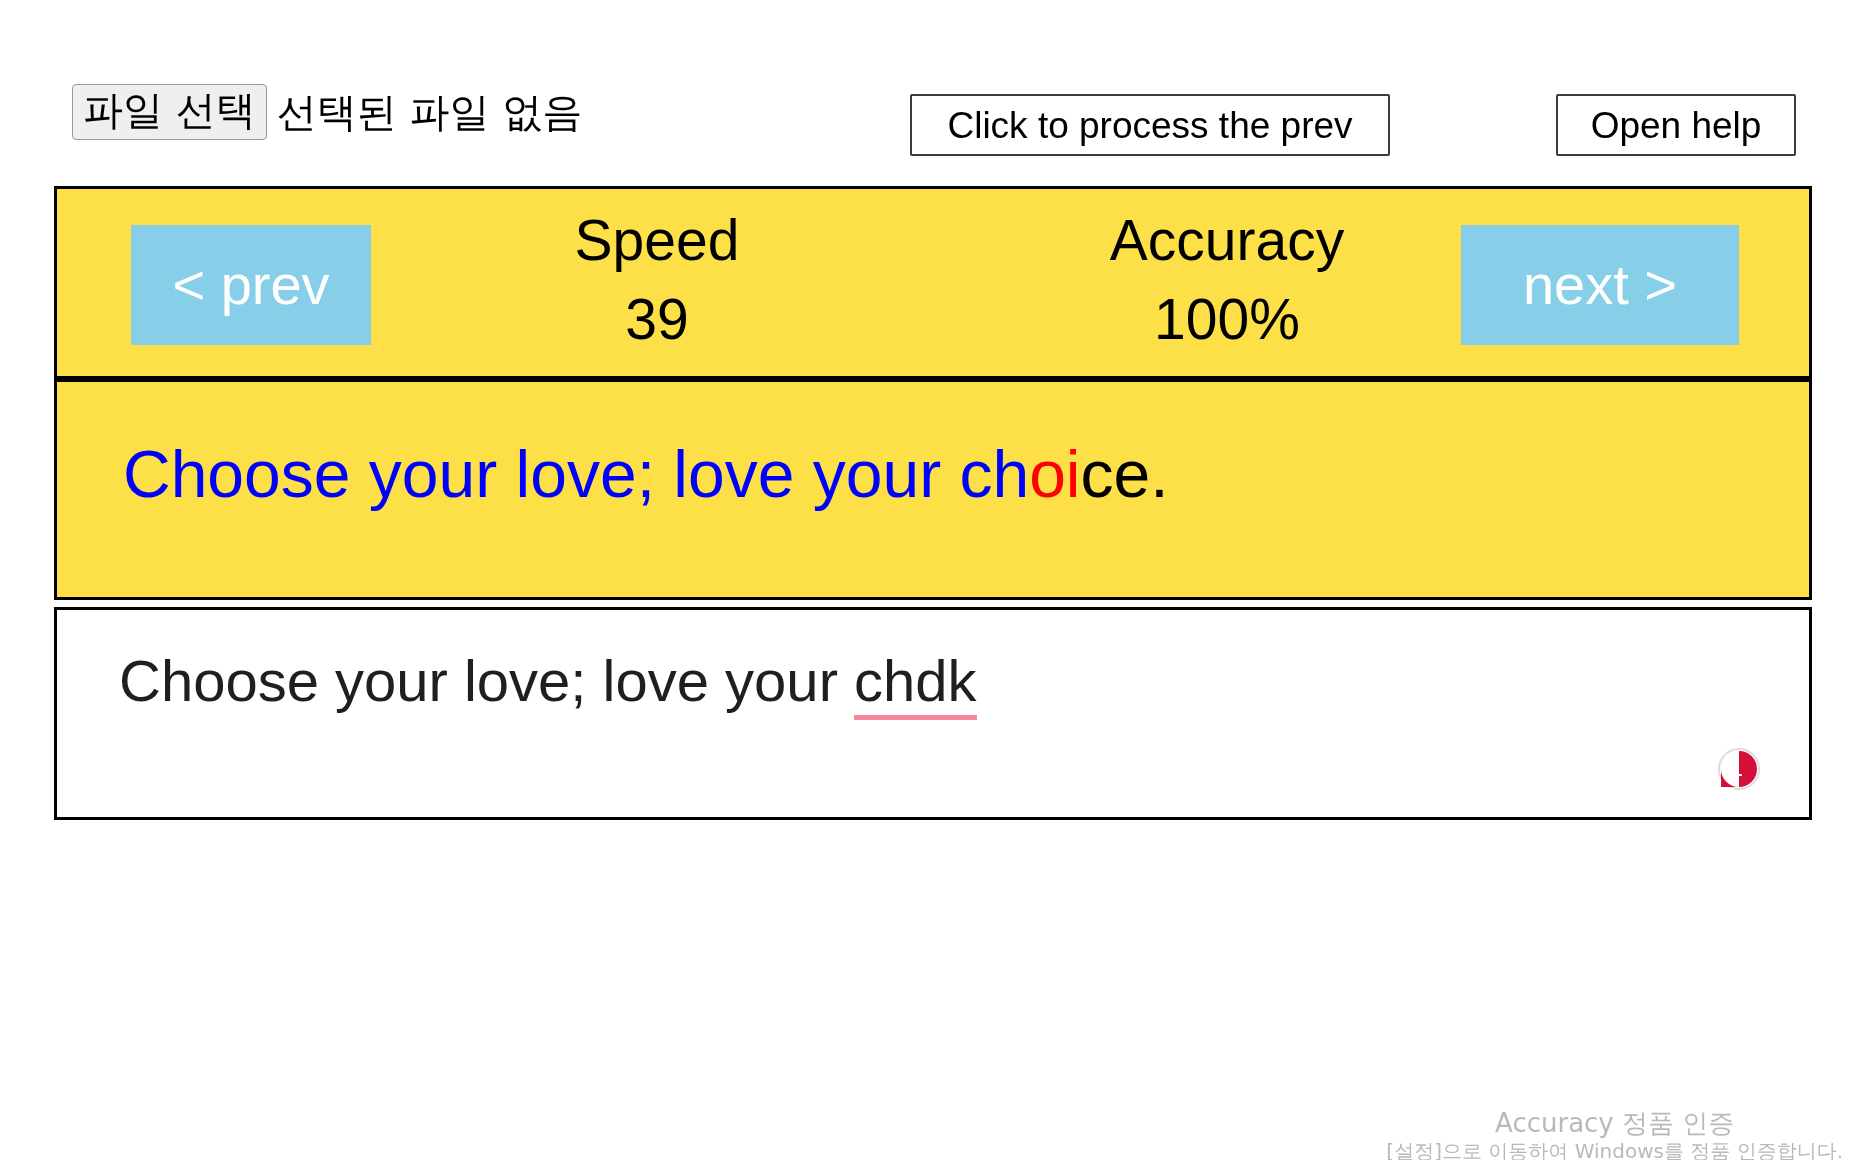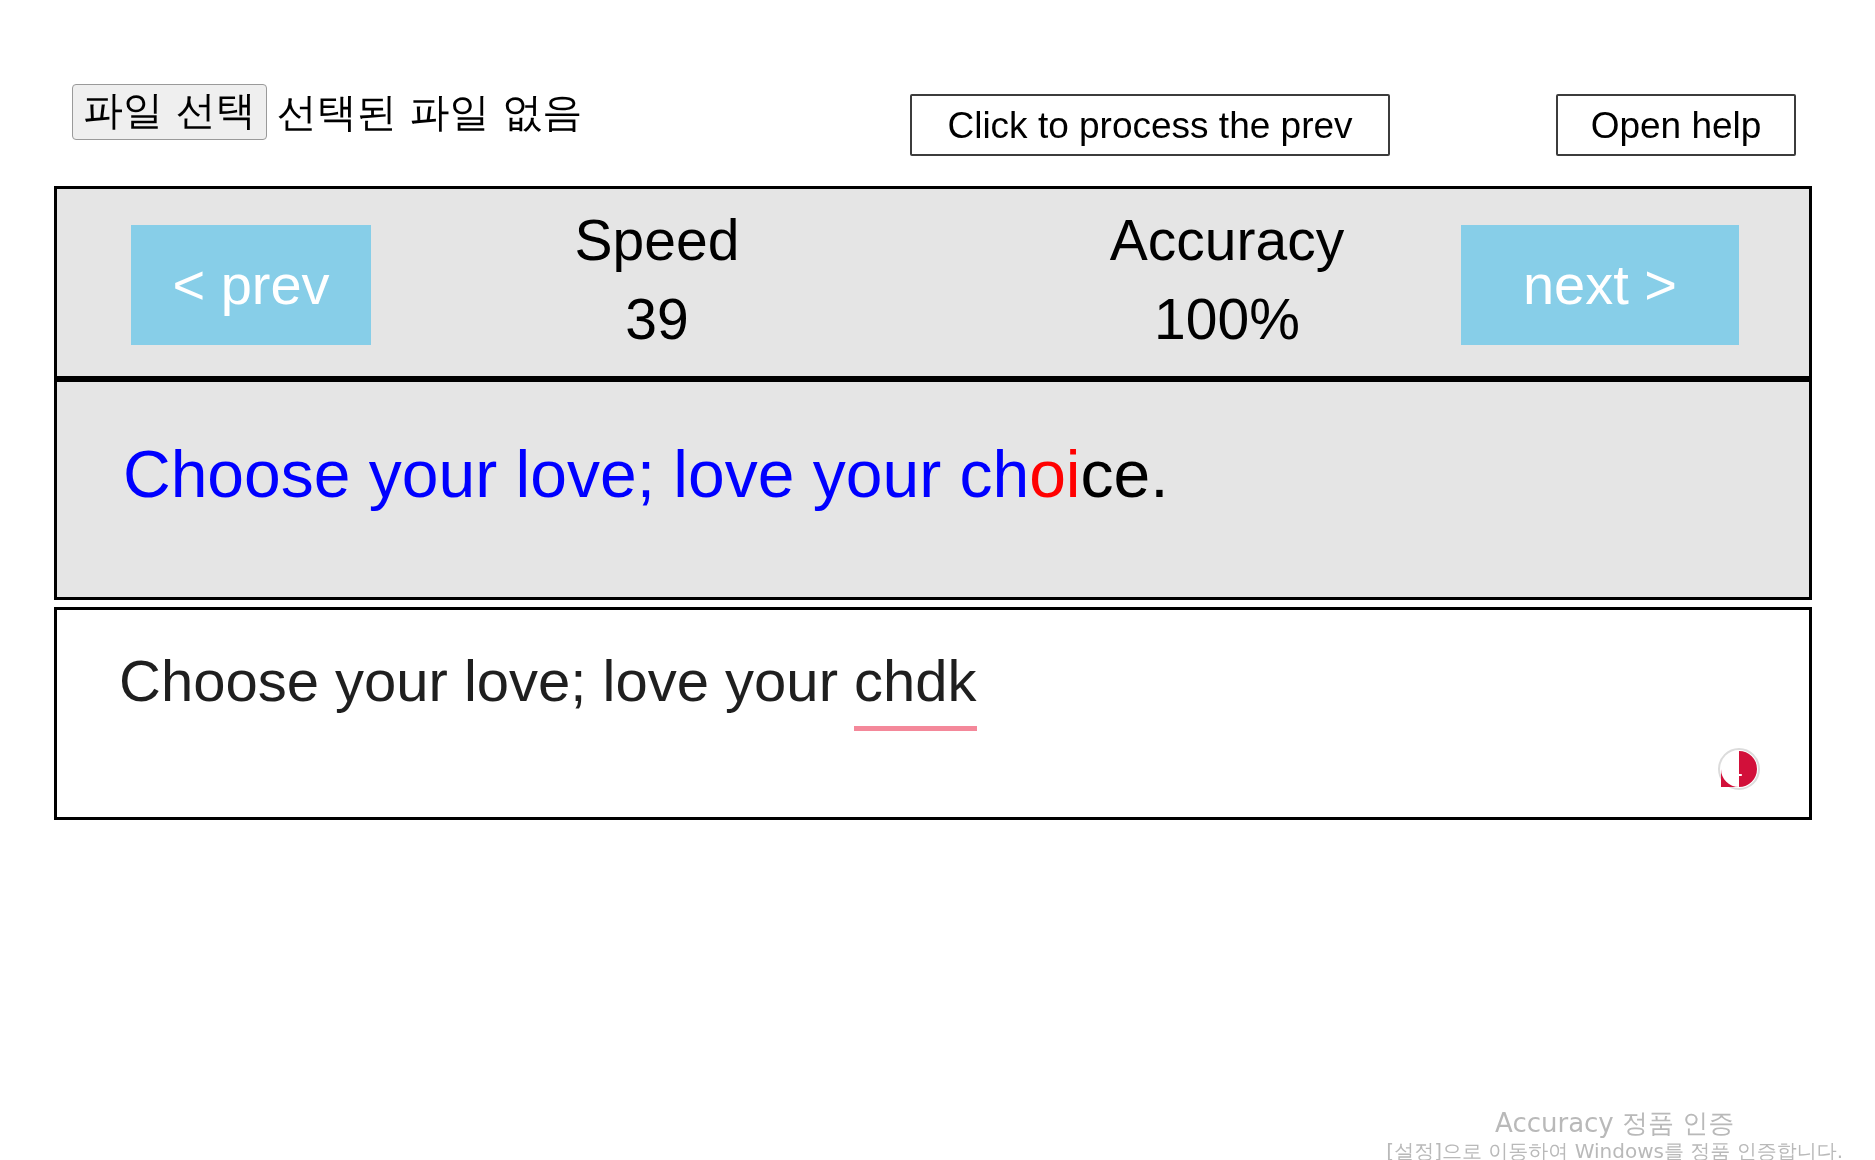--- a/index.html
+++ b/index.html
@@ -87,21 +87,21 @@
     display: flex;
     align-items: center;
     justify-content: center;
   }
 
   
   .panel {
     position: absolute;
     left: 54px;
     width: 1758px;
-    background: #e5e5e5;
+    background: #fde047;
     border: 3px solid #000000;
     box-sizing: border-box;
   }
   #stats-panel {
     top: 186px;
     height: 193px;
   }
   .stats-inner {
     position: relative;
     width: 100%;
@@ -179,21 +179,21 @@
     left: 62px;
     top: 36px;
     font-size: 58px;
     line-height: 1.2;
     color: #1f1f1f;
     font-family: "Liberation Sans", sans-serif;
     white-space: nowrap;
   }
   .misspelled {
     border-bottom: 5px solid #f4889a;
-    padding-bottom: 13px;
+    padding-bottom: 2px;
   }
 
   
   #grammar-badge {
     position: absolute;
     right: 48px;
     bottom: 26px;
     width: 44px;
     height: 44px;
   }

